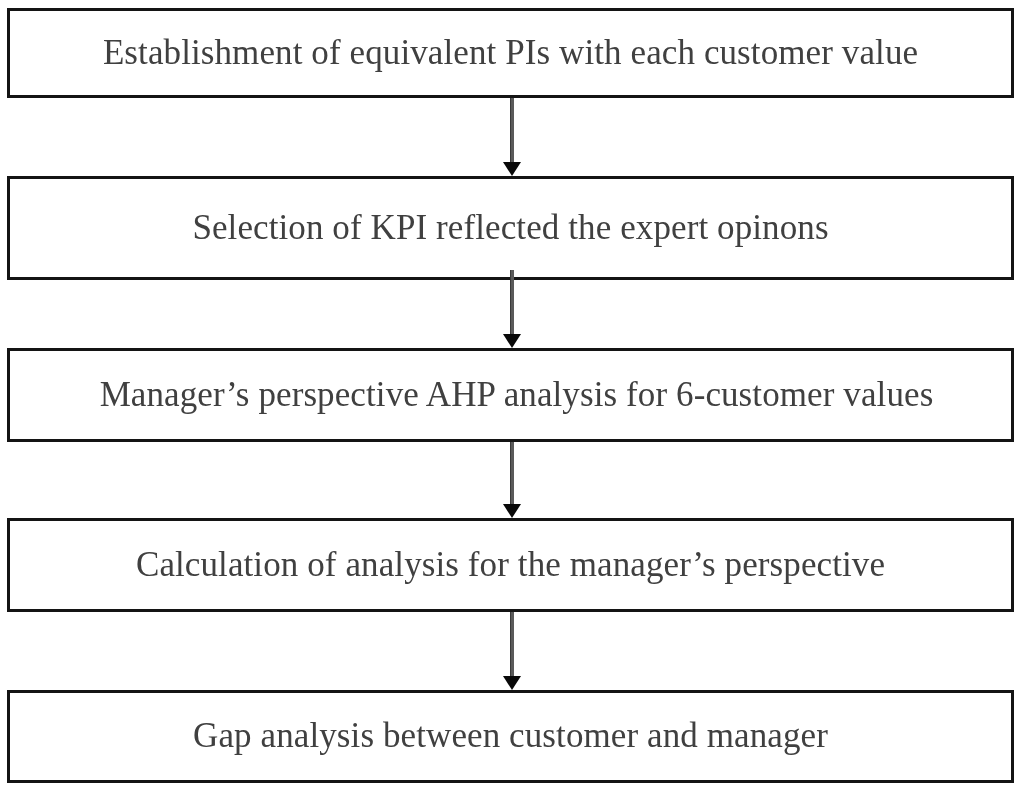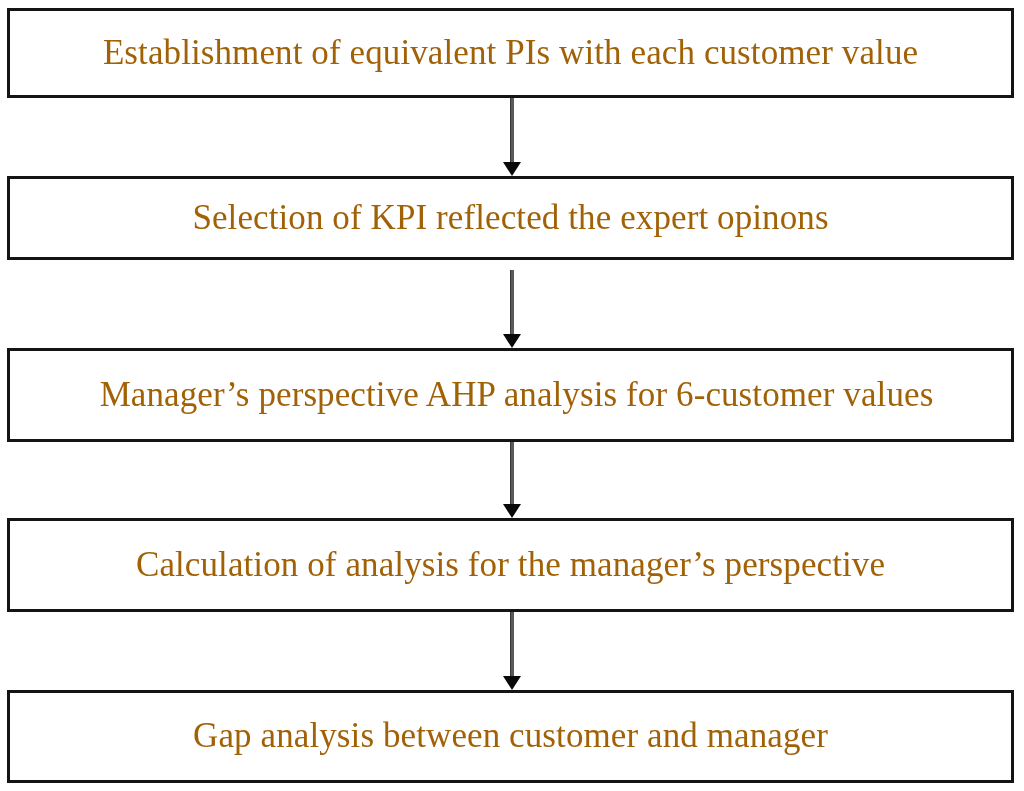--- a/index.html
+++ b/index.html
@@ -26,27 +26,27 @@
     border: 3px solid #141414;
     background: #ffffff;
     display: flex;
     align-items: center;
     justify-content: center;
   }
   .flow-box-label {
     font-family: "Liberation Serif", "DejaVu Serif", serif;
     font-size: 35px;
     line-height: 1.15;
-    color: #a16207;
+    color: #404040;
     text-align: center;
     white-space: nowrap;
     letter-spacing: 0.1px;
   }
   #box-1 { top: 8px;   height: 90px; }
-  #box-2 { top: 176px; height: 84px; }
+  #box-2 { top: 176px; height: 104px; }
   #box-3 { top: 348px; height: 94px; padding-left: 12px; }
   #box-4 { top: 518px; height: 94px; }
   #box-5 { top: 690px; height: 93px; }
 
   .flow-arrow {
     position: absolute;
     left: 503px;
     width: 18px;
   }
   .flow-arrow .shaft {

